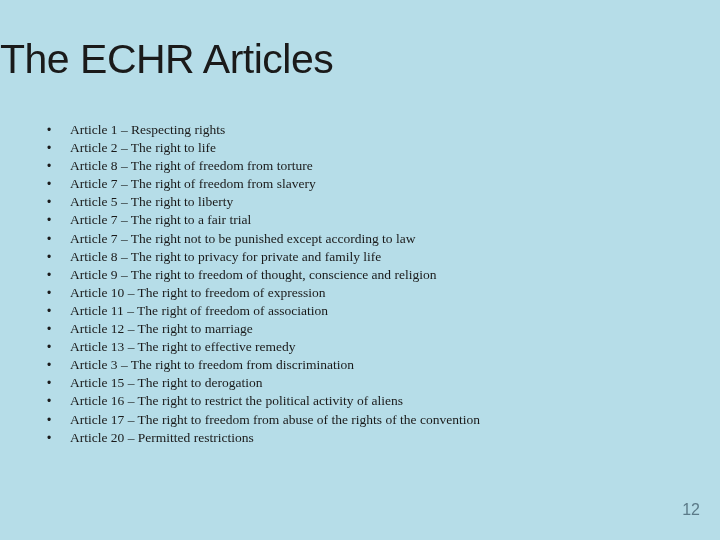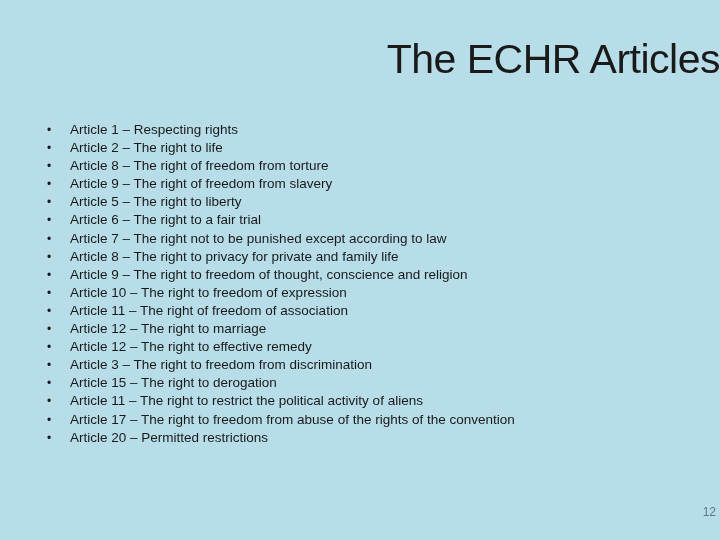--- a/index.html
+++ b/index.html
@@ -18,21 +18,21 @@
   .slide {
     position: absolute;
     inset: 0;
   }
   .slide-title {
     position: absolute;
     top: 36px;
     left: 0;
     width: 100%;
     margin: 0;
-    text-align: right;
+    text-align: left;
     font-size: 41px;
     font-weight: 500;
     letter-spacing: -0.5px;
     color: #1a1a1a;
   }
   .articles-list {
     position: absolute;
     top: 121px;
     left: 42px;
     right: 24px;
@@ -48,26 +48,27 @@
     white-space: nowrap;
   }
   .bullet {
     flex: 0 0 28px;
     padding-left: 5px;
     box-sizing: border-box;
     font-size: 12px;
   }
   .item-text {
     flex: 1 1 auto;
+    font-family: Liberation Serif, serif;
   }
   .page-number {
     position: absolute;
-    right: 4px;
+    right: 20px;
     bottom: 21px;
-    font-size: 12px;
+    font-size: 16px;
     color: #5b7a88;
   }
 </style>
 </head>
 <body>
 
 <div class="slide">
 
   <h1 class="slide-title">The ECHR Articles</h1>
 
@@ -79,29 +80,29 @@
     <li>
       <span class="bullet">•</span>
       <span class="item-text">Article 2 – The right to life</span>
     </li>
     <li>
       <span class="bullet">•</span>
       <span class="item-text">Article 8 – The right of freedom from torture</span>
     </li>
     <li>
       <span class="bullet">•</span>
-      <span class="item-text">Article 9 – The right of freedom from slavery</span>
+      <span class="item-text">Article 7 – The right of freedom from slavery</span>
     </li>
     <li>
       <span class="bullet">•</span>
       <span class="item-text">Article 5 – The right to liberty</span>
     </li>
     <li>
       <span class="bullet">•</span>
-      <span class="item-text">Article 6 – The right to a fair trial</span>
+      <span class="item-text">Article 7 – The right to a fair trial</span>
     </li>
     <li>
       <span class="bullet">•</span>
       <span class="item-text">Article 7 – The right not to be punished except according to law</span>
     </li>
     <li>
       <span class="bullet">•</span>
       <span class="item-text">Article 8 – The right to privacy for private and family life</span>
     </li>
     <li>
@@ -115,33 +116,33 @@
     <li>
       <span class="bullet">•</span>
       <span class="item-text">Article 11 – The right of freedom of association</span>
     </li>
     <li>
       <span class="bullet">•</span>
       <span class="item-text">Article 12 – The right to marriage</span>
     </li>
     <li>
       <span class="bullet">•</span>
-      <span class="item-text">Article 12 – The right to effective remedy</span>
+      <span class="item-text">Article 13 – The right to effective remedy</span>
     </li>
     <li>
       <span class="bullet">•</span>
       <span class="item-text">Article 3 – The right to freedom from discrimination</span>
     </li>
     <li>
       <span class="bullet">•</span>
       <span class="item-text">Article 15 – The right to derogation</span>
     </li>
     <li>
       <span class="bullet">•</span>
-      <span class="item-text">Article 11 – The right to restrict the political activity of aliens</span>
+      <span class="item-text">Article 16 – The right to restrict the political activity of aliens</span>
     </li>
     <li>
       <span class="bullet">•</span>
       <span class="item-text">Article 17 – The right to freedom from abuse of the rights of the convention</span>
     </li>
     <li>
       <span class="bullet">•</span>
       <span class="item-text">Article 20 – Permitted restrictions</span>
     </li>
   </ul>

